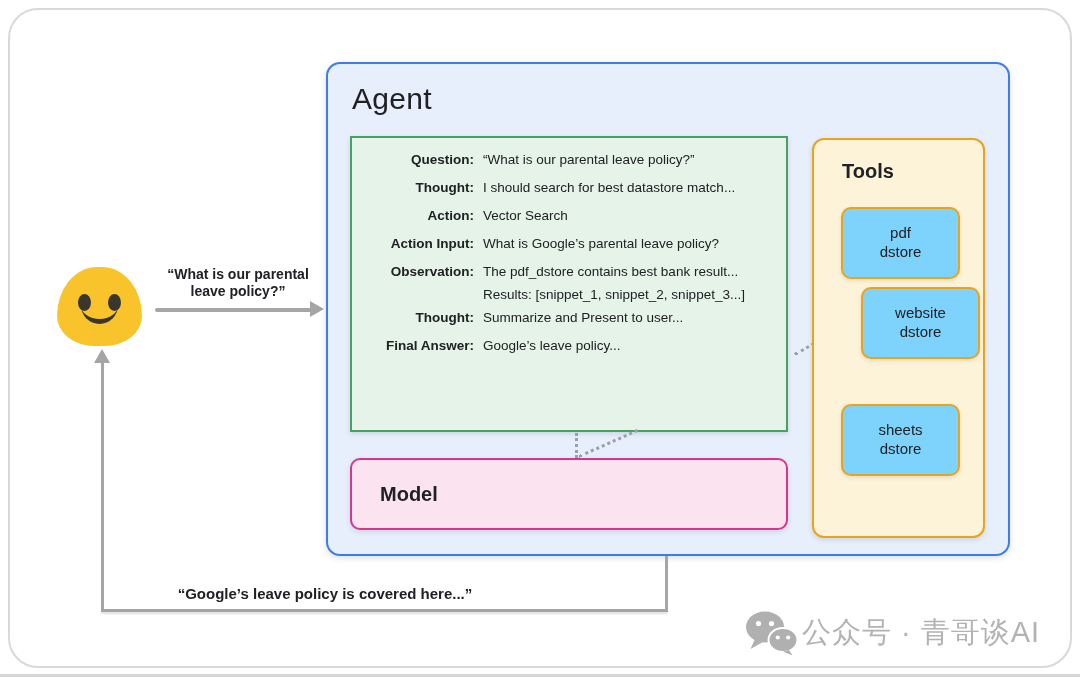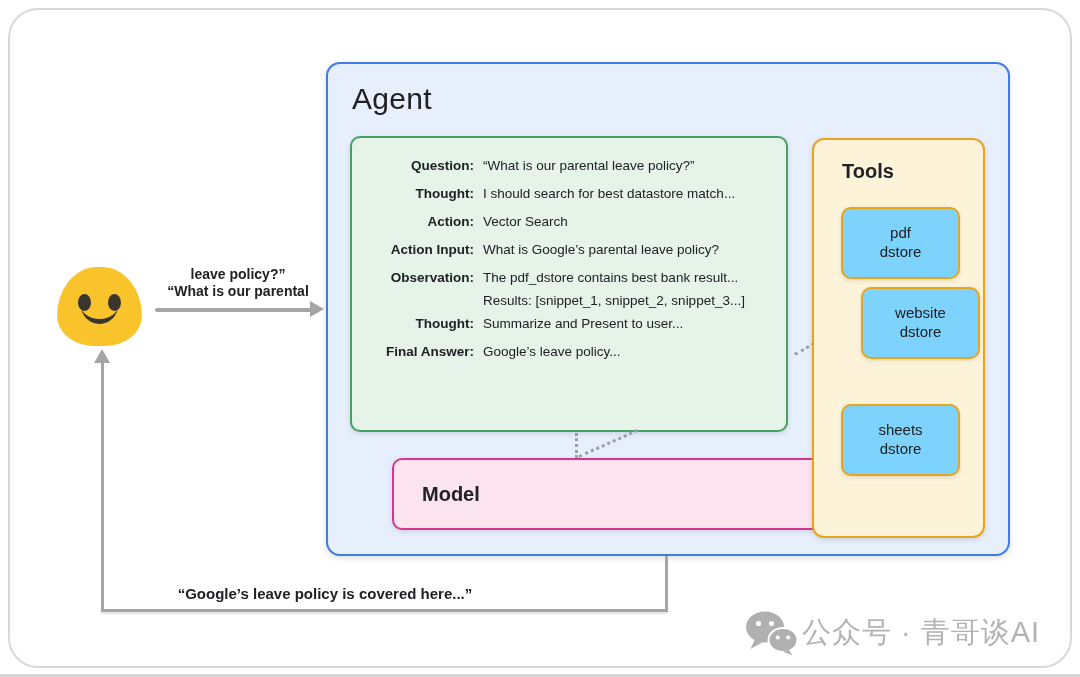--- a/index.html
+++ b/index.html
@@ -13,31 +13,31 @@
   .bottom-edge { position:absolute; left:0; top:674px; width:1080px; height:3px; background:#d6d6d6; }
 
   
   .agent { position:absolute; left:326px; top:62px; width:684px; height:494px;
     background:#e7eefc; border:2px solid #3d7ce9; border-radius:14px;
     box-shadow:0 2px 6px rgba(60,64,67,.18); }
   .agent-title { position:absolute; left:352px; top:82px; font-size:30px; font-weight:400; letter-spacing:.3px; }
 
   
   .scratchpad { position:absolute; left:350px; top:136px; width:438px; height:296px;
-    background:#e5f3e9; border:2px solid #46a164; border-radius:10px;
-    box-shadow:0 2px 5px rgba(60,64,67,.15); padding-top:14px; }
+    background:#e5f3e9; border:2px solid #46a164; border-radius:0;
+    box-shadow:0 2px 5px rgba(60,64,67,.15); padding-top:8px; }
   .sp-row { display:grid; grid-template-columns:122px 1fr; column-gap:9px; padding-right:6px; }
   .sp-label { text-align:right; font-weight:700; font-size:13.5px; line-height:28px; white-space:nowrap; }
   .sp-value { font-size:13.5px; font-weight:500; line-height:28px; white-space:nowrap; }
   .sp-value2 { font-size:13.5px; font-weight:500; line-height:18px; white-space:nowrap; }
 
   
   .model { position:absolute; left:350px; top:458px; width:438px; height:72px;
     background:#fbe3f0; border:2.5px solid #d6368f; border-radius:10px;
-    box-shadow:0 2px 5px rgba(60,64,67,.15); display:flex; align-items:center;margin-left:42px; }
+    box-shadow:0 2px 5px rgba(60,64,67,.15); display:flex; align-items:center; }
   .model-title { margin-left:28px; font-size:20px; font-weight:700; }
 
   
   .tools { position:absolute; left:812px; top:138px; width:173px; height:400px;
     background:#fcf3d9; border:2px solid #eaa31c; border-radius:12px;
     box-shadow:0 2px 5px rgba(60,64,67,.15); }
   .tools-title { position:absolute; left:28px; top:20px; font-size:20px; font-weight:700;text-align:right; }
   .tool-item { position:absolute; left:27px; width:119px; height:72px; background:#7dd3fc;
     border:2px solid #eaa31c; border-radius:10px; display:flex; flex-direction:column;
     align-items:center; justify-content:center; font-size:15px; font-weight:500; line-height:1.25;
@@ -87,22 +87,22 @@
 <div class="stage">
   <div class="card"></div>
 
   <div class="blob">
     <div class="eye l"></div>
     <div class="eye r"></div>
     <div class="smile"></div>
   </div>
 
   <div class="q-text">
+    <div>“What is our parental</div>
     <div>leave policy?”</div>
-    <div>“What is our parental</div>
   </div>
   <div class="q-line"></div>
   <div class="q-head"></div>
 
   <div class="agent"></div>
   <div class="agent-title">Agent</div>
 
   <div class="scratchpad">
     <div class="sp-row">
       <div class="sp-label">Question:</div>

